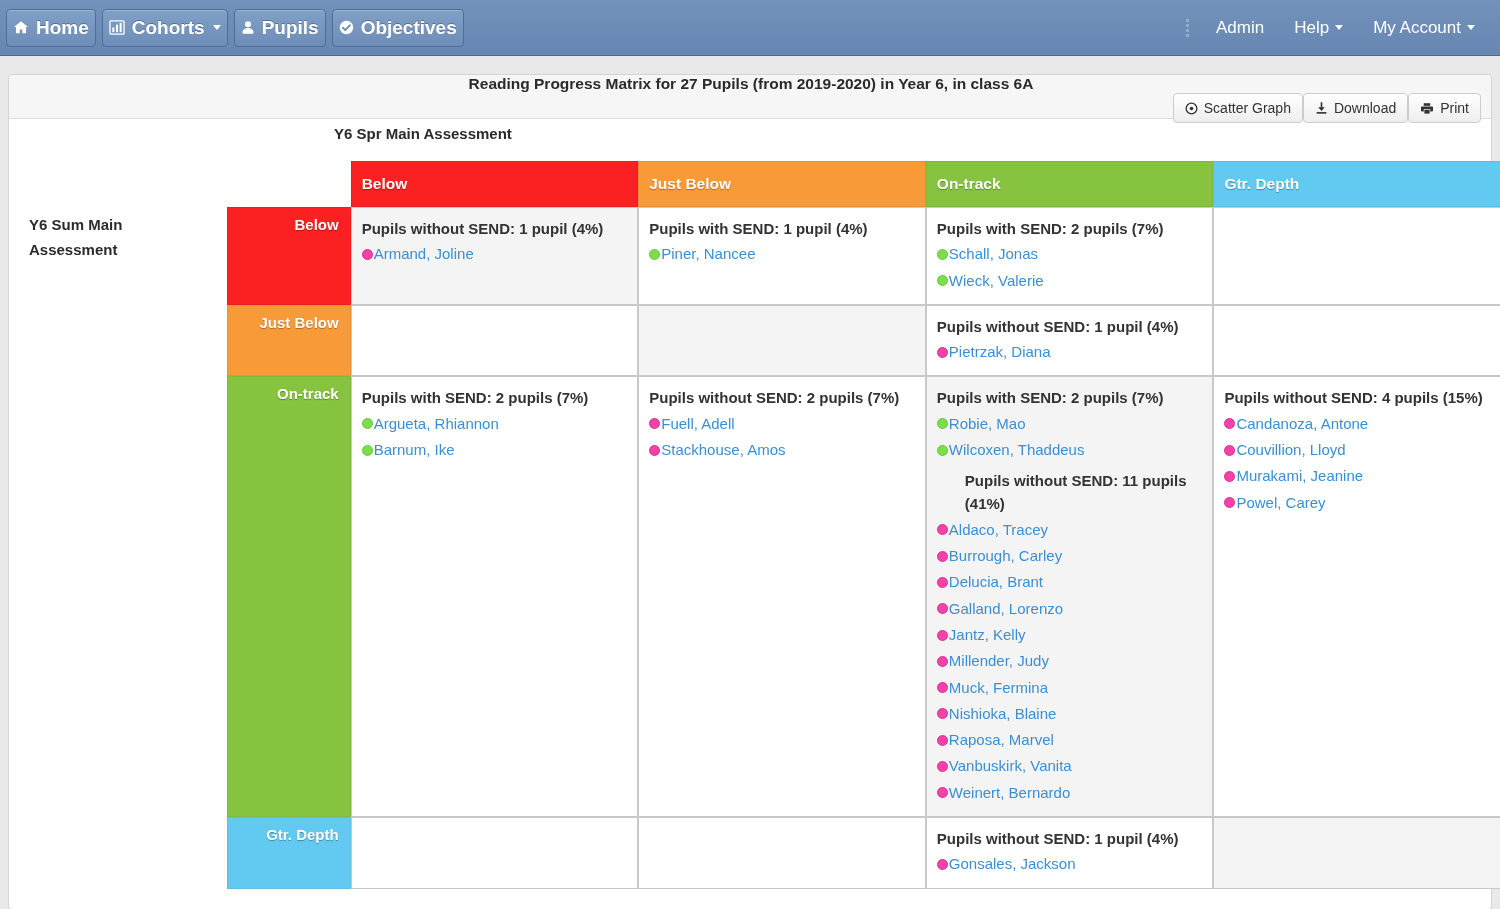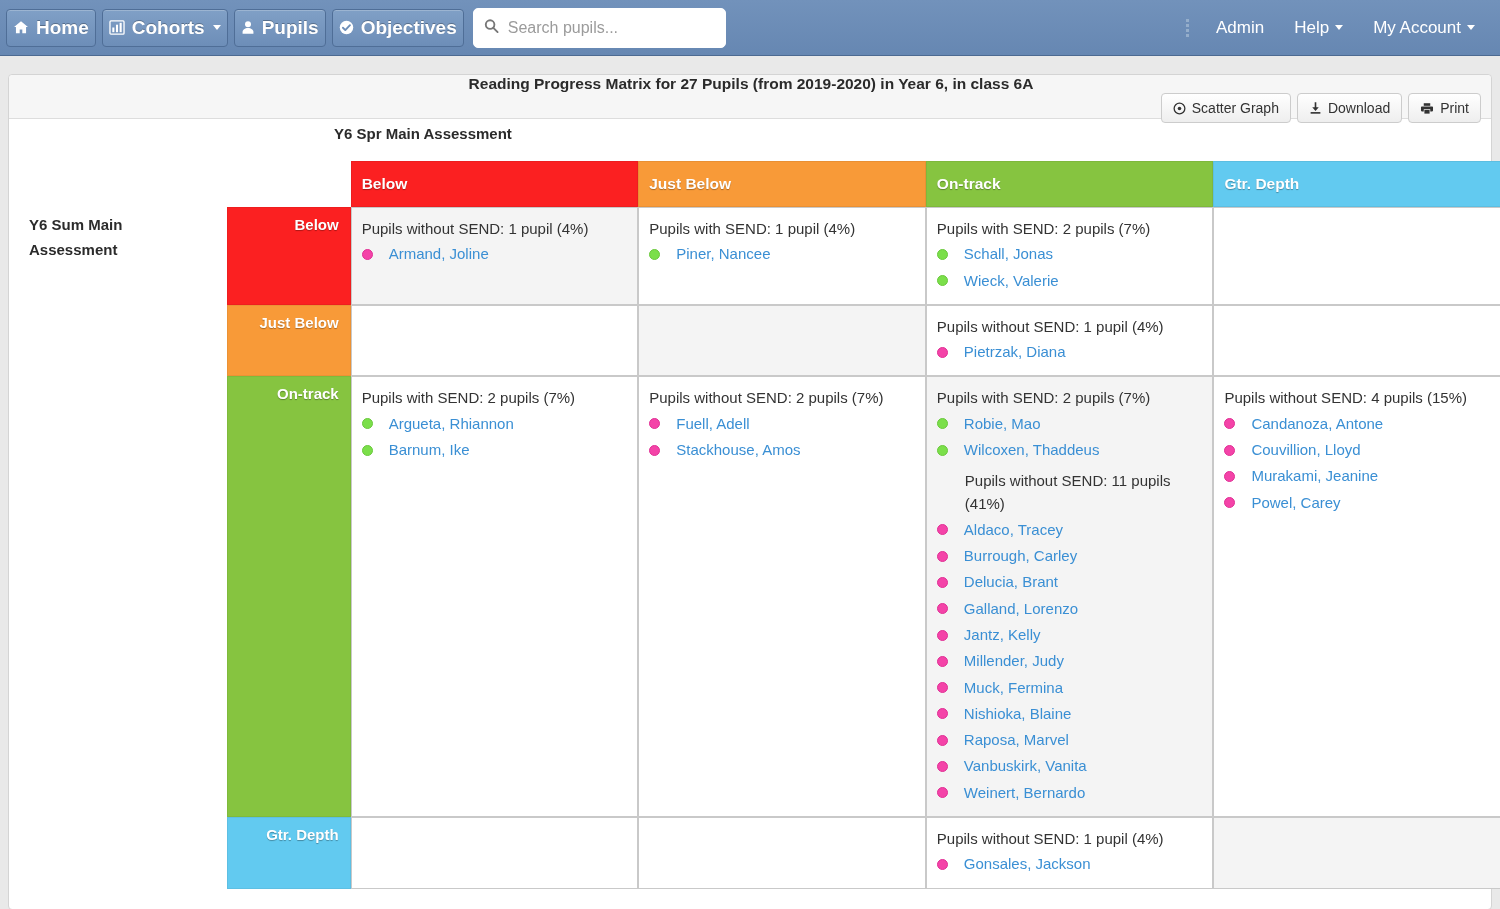--- a/index.html
+++ b/index.html
@@ -124,21 +124,21 @@
     align-items: center;
     padding: 0 10px 0 12px;
     border-radius: 4px 4px 0 0;
     flex-direction: column;
   }
   .panel-title {
     font-size: 15.5px;
     font-weight: bold;
     color: #2b2b2b;
   }
-  .panel-actions { margin-left: auto; display: flex; gap: 6px; }
+  .panel-actions { margin-left: auto; display: flex; }
   .btn-default {
     display: inline-flex;
     align-items: center;
     gap: 6px;
     height: 30px;
     padding: 0 11px;
     font-size: 14px;
     color: #333;
     background: linear-gradient(to bottom,#ffffff 0%,#eeeeee 100%);
     border: 1px solid #cccccc;
@@ -210,27 +210,28 @@
     vertical-align: top;
     padding: 9px 10px 10px 10px;
     background: #ffffff;
   }
   td.cell.diag { background: #f4f4f4; }
   .group-head {
     font-size: 15px;
     color: #333333;
     line-height: 1.55;
     margin: 0 0 1px 0;
+    font-weight: bold;
   }
   .group-head.second { margin-top: 6px; margin-left: 28px; }
   ul.pupils { list-style: none; margin: 0 0 0 0; padding: 0; }
   ul.pupils li {
     display: flex;
     align-items: center;
-    gap: 16px;
+    gap: 1px;
     line-height: 1.62;
     padding: 1px 0;
   }
   .dot {
     width: 11px; height: 11px;
     border-radius: 50%;
     flex: 0 0 11px;
     display: inline-block;
   }
   .dot.send    { background: #7bdf4a; border: 1px solid #6ac93c; }
@@ -281,29 +282,20 @@
         <span class="nav-ico">
           <svg width="15" height="15" viewBox="0 0 16 16" fill="#fff">
             <circle cx="8" cy="8" r="7.2"></circle>
             <path d="M4.2 8.3l2.5 2.5 5-5.3" fill="none" stroke="#6d8eb8" stroke-width="2" stroke-linecap="round" stroke-linejoin="round"></path>
           </svg>
         </span>
         <span>Objectives</span>
       </div>
     </div>
 
-  <div class="search-wrap">
-    <span class="search-icon">
-      <svg width="15" height="15" viewBox="0 0 16 16" fill="none" stroke="currentColor" stroke-width="2">
-        <circle cx="6.5" cy="6.5" r="4.6"></circle>
-          <line x1="10" y1="10" x2="14.5" y2="14.5" stroke-linecap="round"></line>
-      </svg>
-    </span>
-    <input class="search-input" type="text" placeholder="Search pupils..." style="">
-  </div>
 
   <div class="nav-right">
     <span class="grip">
       <i></i>
         <i></i>
         <i></i>
         <i></i>
     </span>
     <span id="nav-right-links" style="display:flex;align-items:center">
         <a class="nav-link">

